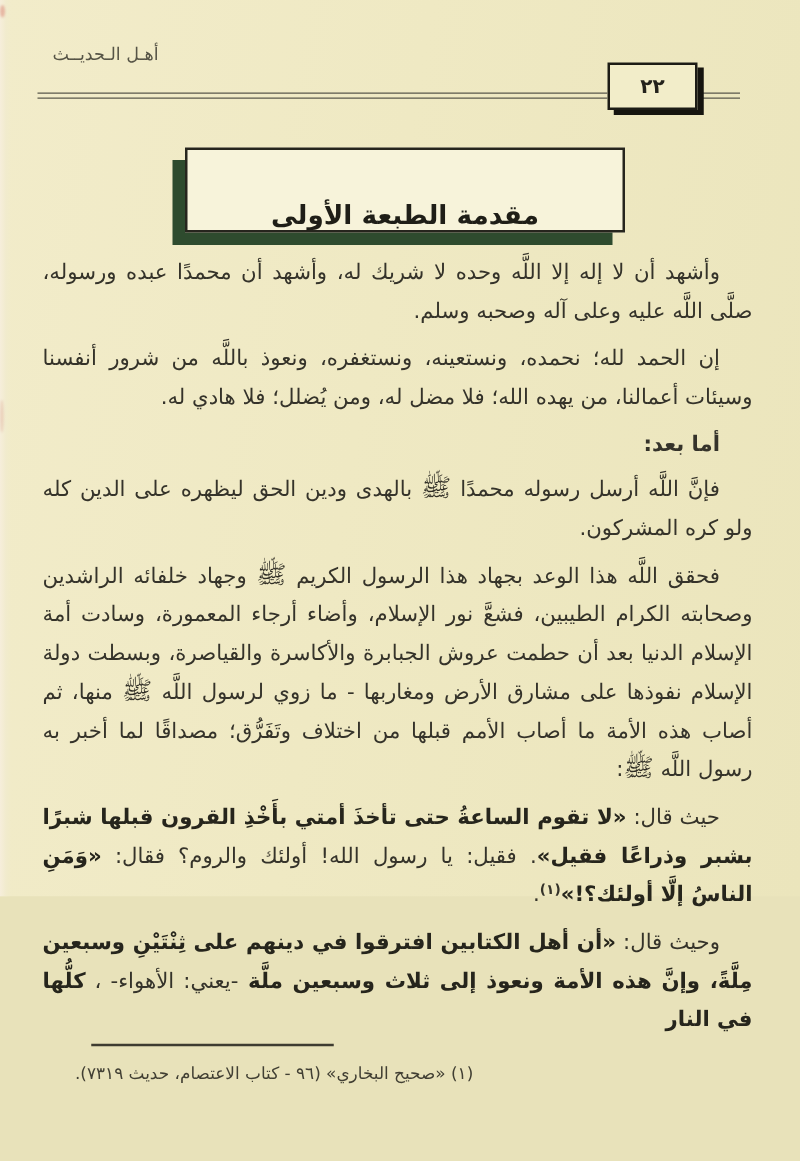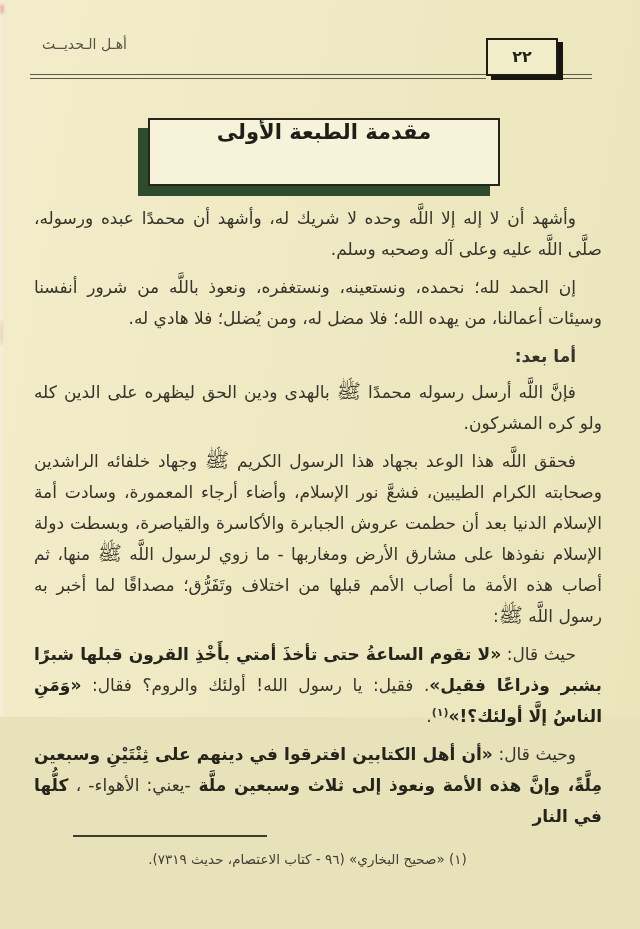--- a/index.html
+++ b/index.html
@@ -34,35 +34,35 @@
     font-size:14px;color:#565446;direction:rtl;
     letter-spacing:.5px;
   }
   .rule{
     position:absolute;top:74px;height:3px;
     border-top:1px solid #5a584c;border-bottom:1px solid #5a584c;
   }
   .rule-left{left:30px;width:456px;}
   .rule-right{left:558px;width:34px;}
   .page-number-box{
-    position:absolute;top:38px;left:486px;width:68px;height:34px;
+    position:absolute;top:50px;left:486px;width:68px;height:34px;
     background:#f2edc9;border:2px solid #1d1c15;
     box-shadow:5px 4px 0 #16150f;
     display:flex;align-items:center;justify-content:center;
   }
   .page-number-box span{
     font-size:16px;font-weight:bold;color:#23221b;line-height:1;
   }
 
   
   .title-box{
     position:absolute;top:118px;left:148px;width:348px;height:64px;
     background:#f7f3da;border:2px solid #26251d;
     box-shadow:-10px 10px 0 #2e4b2e;
-    display:flex;align-items:flex-start;justify-content:center;
+    display:flex;align-items:flex-end;justify-content:center;
   }
   .title-box h1{
     margin:0;font-size:21px;font-weight:bold;color:#1f1e17;
   }
 
   
   .body-text{
     position:absolute;top:203px;right:38px;left:34px;
     font-size:17px;line-height:31px;text-align:justify;
     color:#35332a;
@@ -74,21 +74,21 @@
   .saw-seal{font-size:20px;line-height:0;color:#2e2c24;}
   sup.fnref{font-size:11px;line-height:0;vertical-align:6px;font-weight:bold;}
 
   
   .footnote-rule{
     position:absolute;top:835px;left:73px;width:194px;height:0;
     border-top:2px solid #3e3c31;
   }
   .footnote{
     position:absolute;top:848px;right:85px;left:60px;
-    font-size:13.5px;color:#413f33;text-align:center;direction:rtl;
+    font-size:13.5px;color:#413f33;text-align:left;direction:rtl;
     line-height:22px;
   }
 </style>
 </head>
 <body>
 
 <div class="page">
 
   <div class="scan-edge"></div>
 

